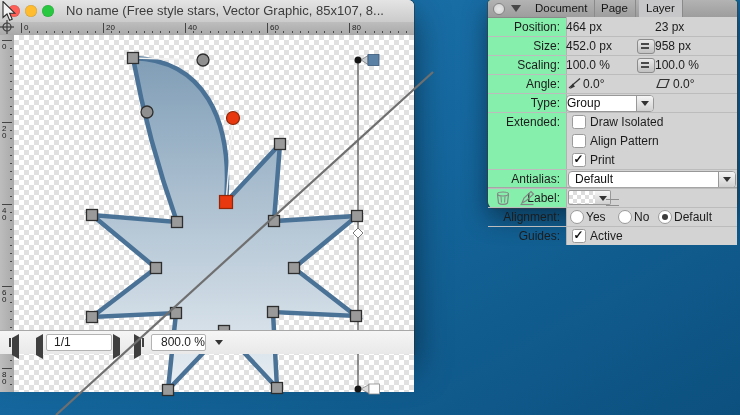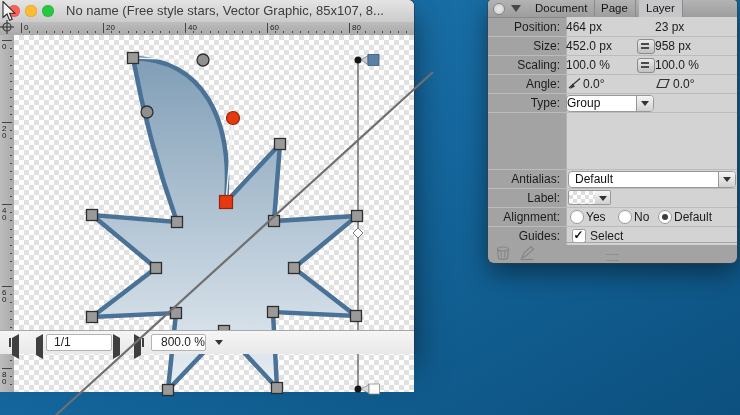--- a/index.html
+++ b/index.html
@@ -60,21 +60,21 @@
   #page-field{left:46px;width:57px;padding-left:7px;}
   #zoom-field{left:151px;width:53px;text-align:right;}
   #zoom-dd{position:absolute;left:215px;top:9px;width:0;height:0;
     border-left:4px solid transparent;border-right:4px solid transparent;border-top:5px solid #333;}
   #status-hint{position:absolute;left:230px;top:4px;font-size:12.5px;color:#262626;white-space:nowrap;}
 
   
   #guide-overlay{position:absolute;left:0;top:0;z-index:20;pointer-events:none;}
 
   
-  #inspector{position:absolute;left:488px;top:0;width:249px;height:263px;z-index:30;background:#a3a3a3;
+  #inspector{position:absolute;left:488px;top:0;width:249px;height:208px;z-index:30;background:#86efac;
     border-radius:4px 4px 6px 6px;
     box-shadow:0 0 0 1px rgba(60,60,60,.55),0 10px 26px rgba(0,0,0,.45);}
   #panel-titlebar{position:absolute;left:0;top:0;right:0;height:17px;border-radius:4px 4px 0 0;
     background:linear-gradient(#b3b3b3,#9d9d9d);border-bottom:1px solid #8a8a8a;}
   #panel-close{position:absolute;left:5px;top:3px;width:10px;height:10px;border-radius:50%;
     background:radial-gradient(#e9e9e9,#cfcfcf);border:1px solid #848484;}
   #panel-disclosure{position:absolute;left:23px;top:5px;width:0;height:0;
     border-left:5px solid transparent;border-right:5px solid transparent;border-top:7px solid #474747;}
   .tab{position:absolute;top:0;height:17px;line-height:17px;padding:0 7px;font-size:11.5px;color:#161616;
     border-right:1px solid #8a8a8a;}
@@ -288,20 +288,29 @@
   </div>
 
   <div class="irow" style="top:93px">
     <span class="ilabel">Type:</span>
     <span class="dd" style="left:78px;width:86px;">
       <span>Group</span>
       <span class="arrowbtn"></span>
     </span>
   </div>
 
+  <div class="irow" style="top:112px;height:57px">
+    <span class="ilabel">Extended:</span>
+    <span class="checkbox" style="top:3px"></span>
+    <span class="cblabel" style="top:3px">Draw Isolated</span>
+    <span class="checkbox" style="top:22px"></span>
+    <span class="cblabel" style="top:22px">Align Pattern</span>
+    <span class="checkbox checked" style="top:41px"></span>
+    <span class="cblabel" style="top:41px">Print</span>
+  </div>
 
   <div class="irow" style="top:169px">
     <span class="ilabel">Antialias:</span>
     <span class="dd" style="left:80px;width:160px;padding-left:6px">
       <span>Default</span>
       <span class="arrowbtn"></span>
     </span>
   </div>
 
   <div class="irow" style="top:188px">
@@ -316,21 +325,21 @@
     <span class="rlabel" style="left:98px">Yes</span>
     <span class="radio" style="left:130px"></span>
     <span class="rlabel" style="left:146px">No</span>
     <span class="radio selected" style="left:170px"></span>
     <span class="rlabel" style="left:186px">Default</span>
   </div>
 
   <div class="irow" style="top:226px">
     <span class="ilabel">Guides:</span>
     <span class="checkbox checked"></span>
-    <span class="cblabel">Select</span>
+    <span class="cblabel">Active</span>
   </div>
 
   <div id="panel-footer">
     <svg class="footer-icon" style="left:7px" width="16" height="16" viewBox="0 0 16 16">
       <ellipse cx="8" cy="4" rx="5.5" ry="2" fill="none" stroke="#858585" stroke-width="1.2"></ellipse>
       <path d="M2.5,4.5 L3.5,13 A5,2.5 0 0 0 12.5,13 L13.5,4.5" fill="none" stroke="#858585" stroke-width="1.2"></path>
       <line x1="6" y1="6.5" x2="6.4" y2="12.5" stroke="#858585" stroke-width="1"></line>
       <line x1="10" y1="6.5" x2="9.6" y2="12.5" stroke="#858585" stroke-width="1"></line>
     </svg>
     <svg class="footer-icon" style="left:31px" width="16" height="16" viewBox="0 0 16 16">

